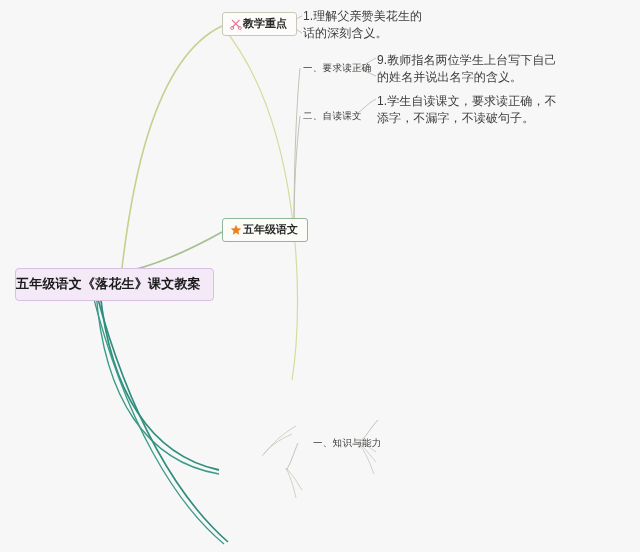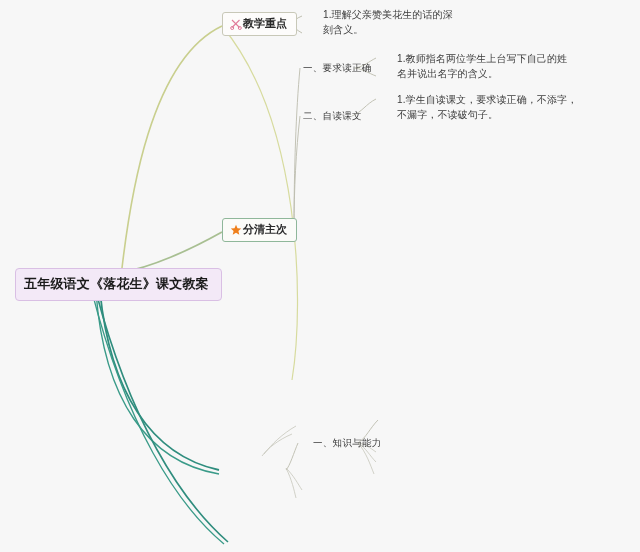--- a/index.html
+++ b/index.html
@@ -11,21 +11,21 @@
     position:relative;
   }
   #canvas{position:absolute;inset:0;width:640px;height:552px;}
   svg.links{position:absolute;left:0;top:0;width:640px;height:552px;pointer-events:none;}
 
   .node{position:absolute;box-sizing:border-box;white-space:nowrap;}
 
   
   .root{
     left:15px;top:268px;
-    padding:6px 12px 7px 8px;
+    padding:6px 12px 7px 0;
     background:#f3e9f7;
     border:1px solid #d9bfe4;
     border-radius:4px;
     font-size:13px;
     font-weight:bold;
     color:#1b1b1b;
     letter-spacing:0.2px;
   }
 
   
@@ -50,26 +50,25 @@
   .sub{
     font-size:9.5px;color:#3a3a3a;letter-spacing:0.3px;
   }
   .sub.s1{left:303px;top:62px;}
   .sub.s2{left:303px;top:110px;}
   .sub.s3{left:313px;top:437px;}
 
   
   .leaf{
     position:absolute;
-    font-size:10px;
+    font-size:12px;
     color:#3c3c3c;
     line-height:1.45;
     letter-spacing:0.1px;
     white-space:normal;
-    margin-left:20px;
   }
   .leaf.l1{left:303px;top:8px;width:130px;}
   .leaf.l2{left:303px;top:25px;width:140px;}
   .leaf.l3{left:377px;top:52px;width:180px;}
   .leaf.l4{left:377px;top:69px;width:185px;}
   .leaf.l5{left:377px;top:93px;width:185px;}
   .leaf.l6{left:379px;top:411px;width:185px;}
 </style>
 </head>
 <body>
@@ -128,26 +127,26 @@
   </div>
 
   <div class="leaf l1">1.理解父亲赞美花生的话的深刻含义。</div>
 
   <div class="node topic t2">
     <span class="ic">
       <svg width="12" height="12" viewBox="0 0 12 12">
         <polygon points="6,0.8 7.5,4.3 11.2,4.6 8.4,7.1 9.3,10.8 6,8.8 2.7,10.8 3.6,7.1 0.8,4.6 4.5,4.3" fill="#ef7f1a"></polygon>
       </svg>
     </span>
-    <span>分清主次</span>
+    <span>五年级语文</span>
   </div>
 
   <div class="node sub s1">一、要求读正确</div>
   <div class="node sub s2">二、自读课文</div>
 
-  <div class="leaf l3">1.教师指名两位学生上台写下自己的姓名并说出名字的含义。</div>
+  <div class="leaf l3">9.教师指名两位学生上台写下自己的姓名并说出名字的含义。</div>
   <div class="leaf l5">1.学生自读课文，要求读正确，不添字，不漏字，不读破句子。</div>
 
 
   <div class="node sub s3">一、知识与能力</div>
 
 
 </div>
 
 </body></html>

